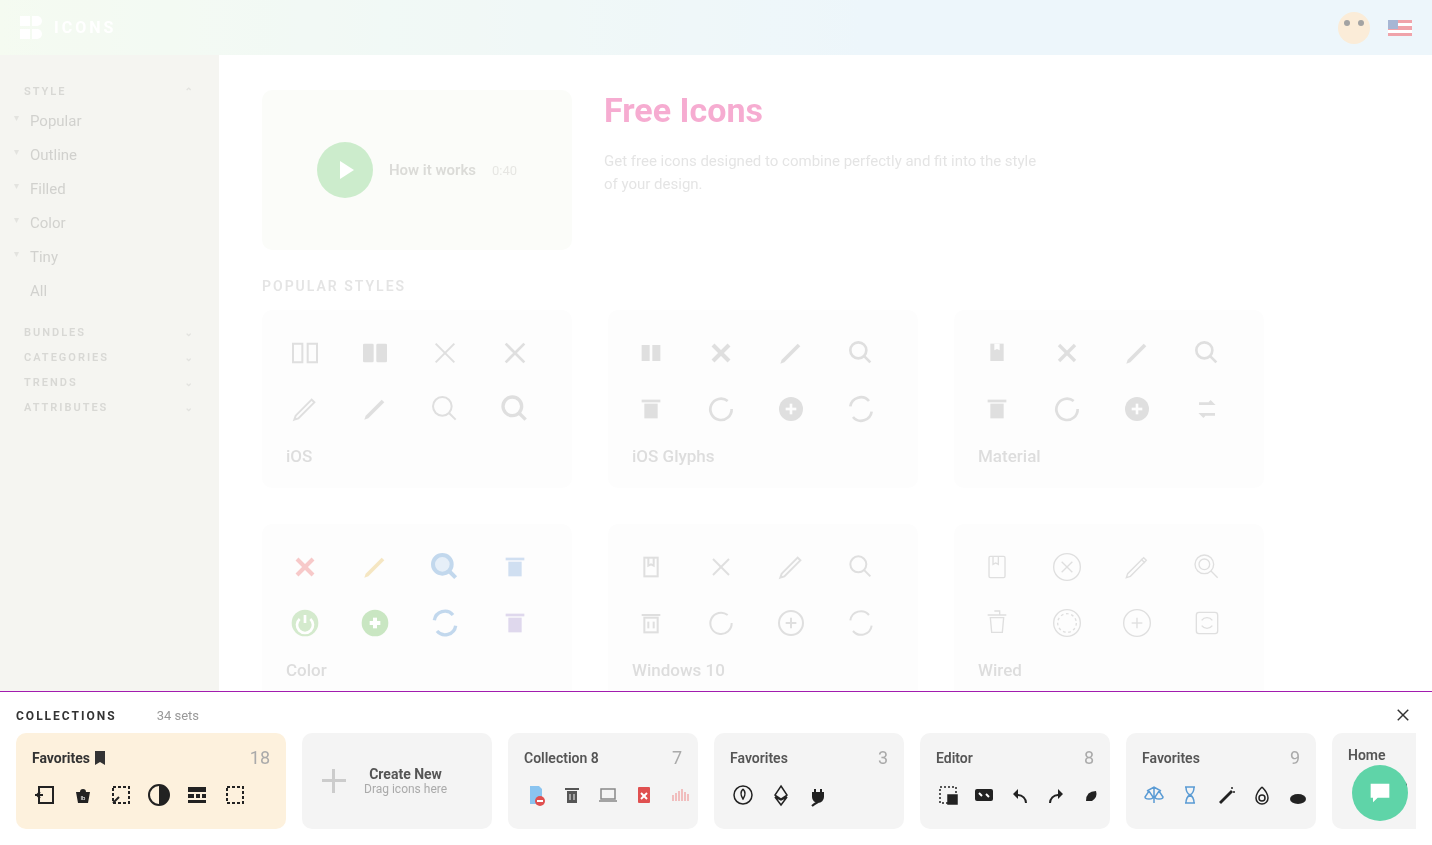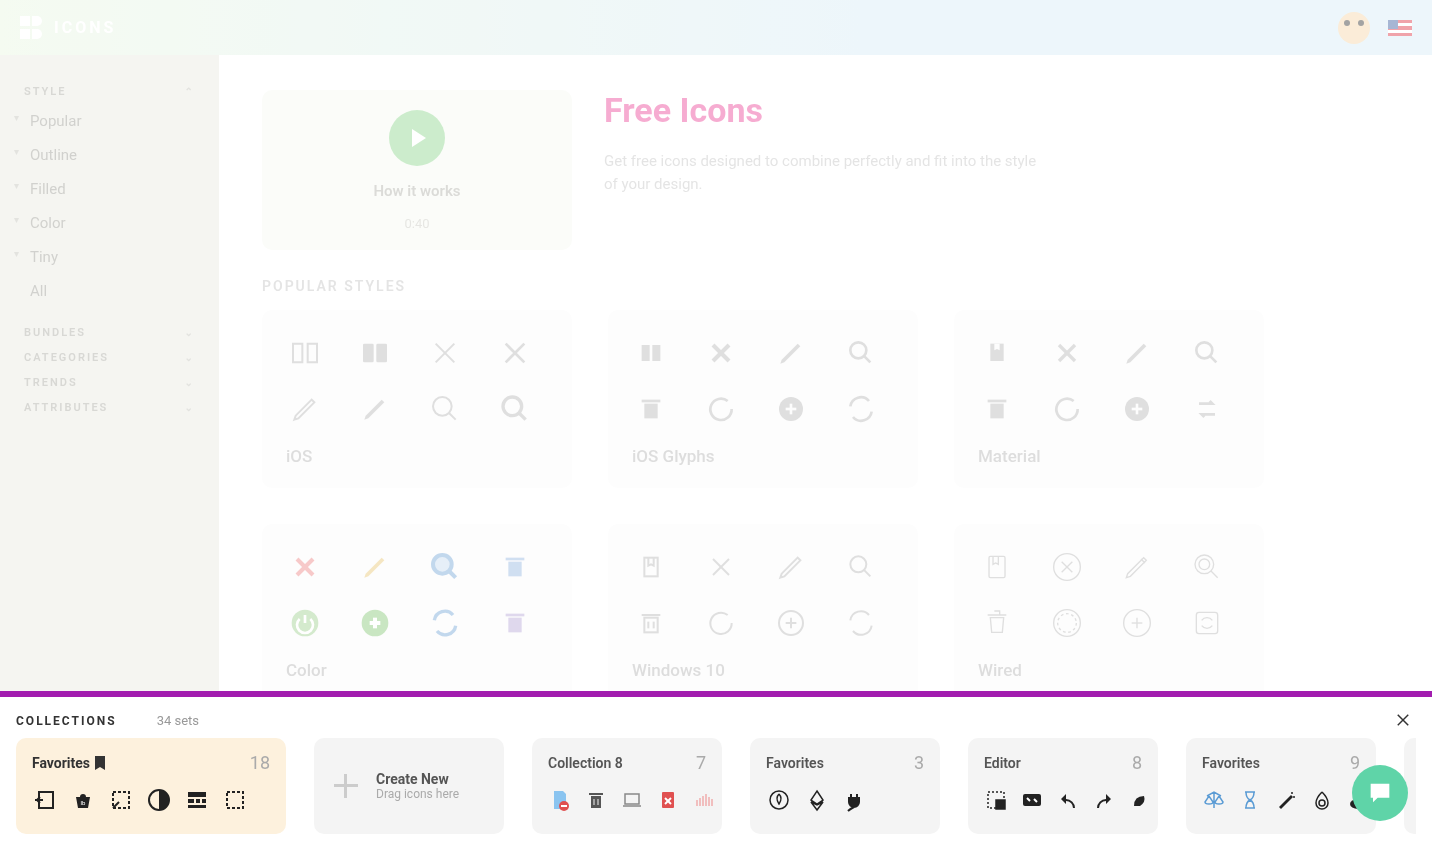--- a/index.html
+++ b/index.html
@@ -28,44 +28,44 @@
 .side-item::before { content: "▾"; position: absolute; left: 14px; font-size: 10px; color: #c0c0b8; }
 .side-item.no-caret::before { content: ""; }
 .chev { font-size: 10px; color: #c0c0b8; }
 
 
 .overlay { position: absolute; inset: 0; background: rgba(255,255,255,0.55); pointer-events: none; z-index: 5; height: 691px; }
 
 
 .main { position: absolute; left: 222px; top: 55px; right: 0; height: 636px; padding: 35px 40px; overflow: hidden; }
 .hero { display: flex; gap: 32px; margin-bottom: 28px; }
-.video-card { width: 310px; height: 160px; background: #f6f9f2; border-radius: 10px; display: flex; flex-direction: column; align-items: center; justify-content: center; gap: 16px; }
+.video-card { width: 310px; height: 160px; background: #f6f9f2; border-radius: 10px; display: flex; flex-direction: row; align-items: center; justify-content: center; gap: 16px; }
 .play-btn { width: 56px; height: 56px; border-radius: 50%; background: #8fd68f; display: flex; align-items: center; justify-content: center; }
 .play-btn::after { content: ""; border-left: 14px solid #fff; border-top: 9px solid transparent; border-bottom: 9px solid transparent; margin-left: 4px; }
 .video-title { color: #b0b0a8; font-size: 15px; font-weight: 600; }
 .video-time { color: #c8c8c0; font-size: 13px; }
 .hero-text h1 { font-size: 34px; color: #ec4899; font-weight: 700; margin-bottom: 20px; }
 .hero-text p { color: #c4c4c4; font-size: 15px; line-height: 1.5; max-width: 440px; }
 
 .section-label { font-size: 14px; letter-spacing: 2px; color: #c4c4c4; font-weight: 600; margin-bottom: 16px; }
 .style-grid { display: grid; grid-template-columns: repeat(3, 310px); gap: 36px; }
 .style-card { background: #fafafa; border-radius: 10px; padding: 24px 24px 20px; height: 178px; }
 .icon-row { display: flex; gap: 32px; margin-bottom: 18px; }
 .icon-row:last-of-type { margin-bottom: 14px; }
 .ic { width: 38px; height: 38px; display: flex; align-items: center; justify-content: center; font-size: 28px; color: #b8b8b8; }
 .ic svg { width: 32px; height: 32px; }
 .style-name { color: #b4b4b4; font-size: 17px; font-weight: 500; }
 
 
-.collections { position: absolute; bottom: 0; left: 0; right: 0; height: 154px; background: #fff; border-top: 6px solid #a21caf; z-index: 10; padding: 16px; }
+.collections { position: absolute; bottom: 0; left: 0; right: 0; height: 154px; background: #fff; border-top: 1px solid #a21caf; z-index: 10; padding: 16px; }
 .coll-head { display: flex; align-items: center; gap: 40px; margin-bottom: 10px; }
 .coll-title { font-size: 12px; letter-spacing: 2px; font-weight: 700; color: #333; }
 .coll-count { font-size: 13px; color: #999; }
 .coll-close { position: absolute; right: 20px; top: 14px; font-size: 20px; background: none; border: none; cursor: pointer; color: #333; }
-.coll-row { display: flex; gap: 28px; overflow: hidden; }
+.coll-row { display: flex; gap: 16px; overflow: hidden; text-align: center; }
 .coll-card { width: 270px; height: 96px; background: #f4f4f4; border-radius: 10px; padding: 14px 16px; flex-shrink: 0; }
 .coll-card.active { background: #fdf1dd; }
 .coll-card.new { display: flex; align-items: center; gap: 14px; width: 190px; }
 .new-plus { width: 32px; height: 32px; position: relative; }
 .new-plus::before, .new-plus::after { content: ""; position: absolute; background: #ccc; }
 .new-plus::before { width: 24px; height: 3px; top: 14px; left: 4px; }
 .new-plus::after { width: 3px; height: 24px; top: 4px; left: 14px; }
 .coll-card-head { display: flex; justify-content: space-between; align-items: center; margin-bottom: 14px; }
 .coll-card-name { font-size: 14px; font-weight: 700; color: #333; display: flex; align-items: center; gap: 4px; }
 .coll-card-name.light { font-weight: 600; color: #555; }

